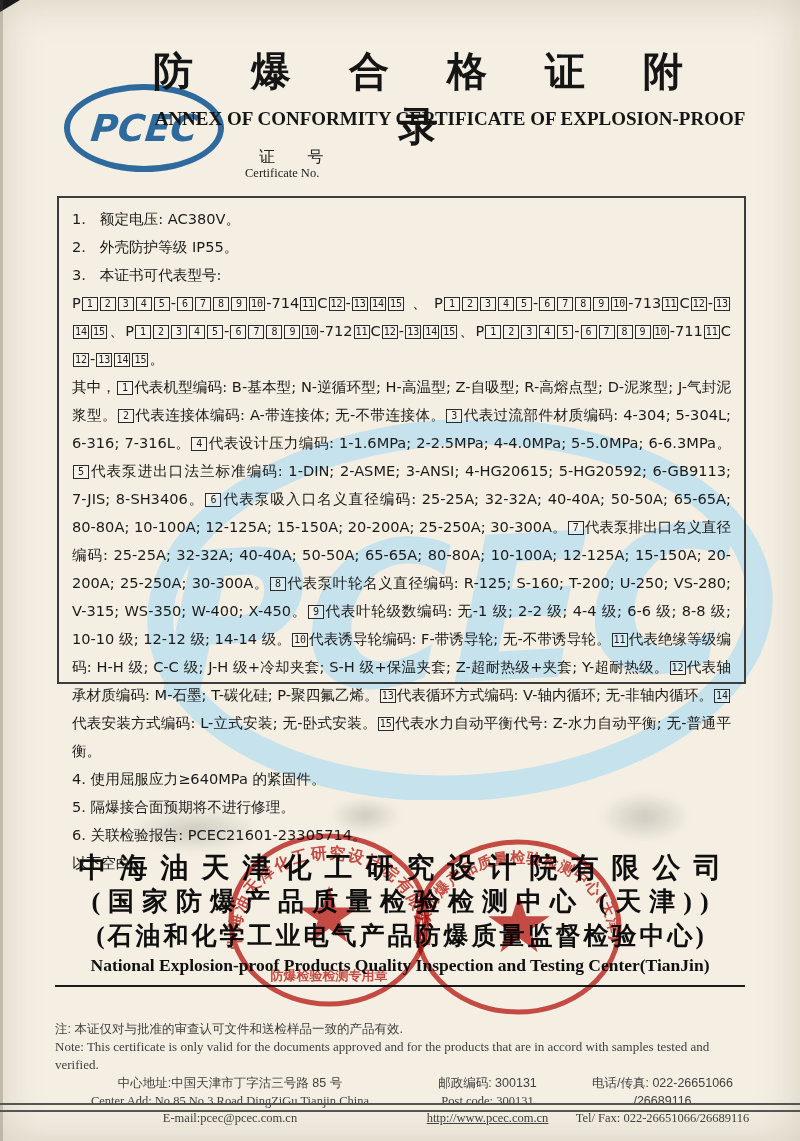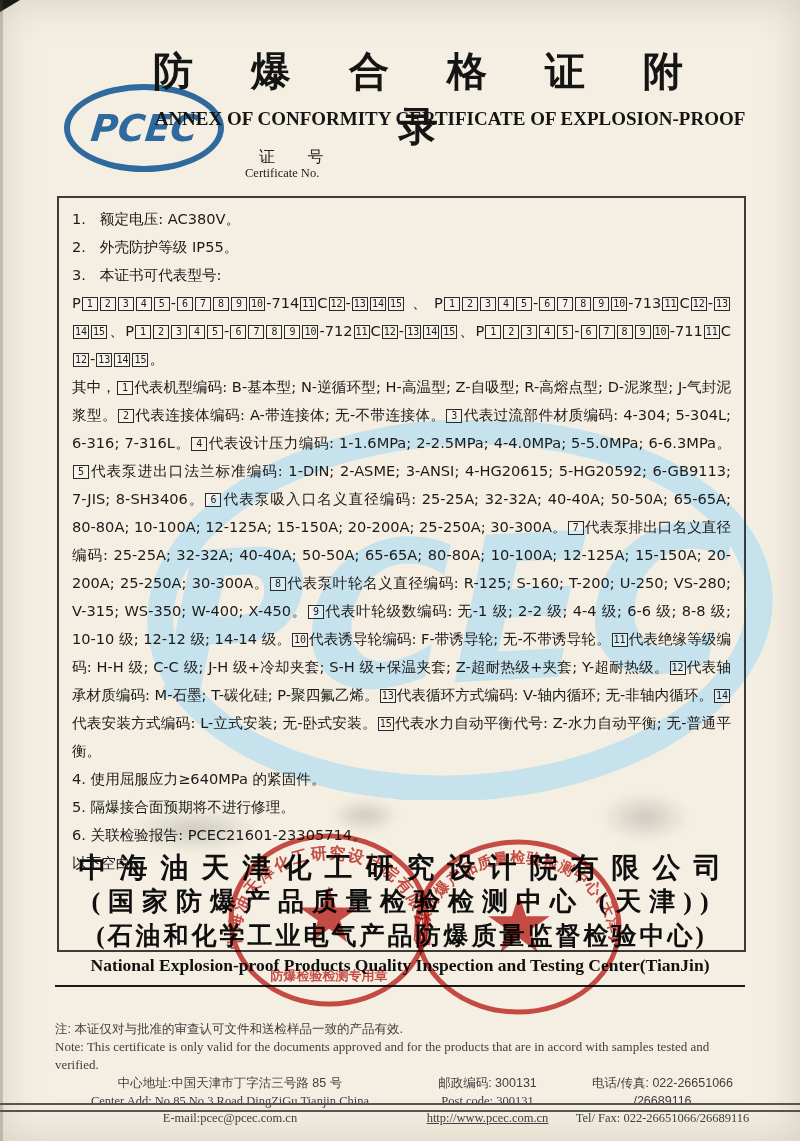--- a/index.html
+++ b/index.html
@@ -22,21 +22,21 @@
   .cert-line{position:absolute;left:245px;top:148px;display:flex;align-items:flex-start;}
   .cert-labels{display:flex;flex-direction:column;align-items:flex-start;margin-right:28px;}
   .cert-label-cn{font-size:16px;letter-spacing:14px;padding-left:14px;color:#222;line-height:18px;}
   .cert-label-en{font-family:"Liberation Serif",serif;font-size:12.5px;color:#222;line-height:14px;}
   .cert-no{font-family:"Liberation Serif",serif;font-size:26px;letter-spacing:2px;color:#111;margin-top:2px;}
 
   
   .watermark{position:absolute;left:140px;top:420px;width:640px;height:380px;z-index:0;opacity:.85;}
 
   
-  .bodybox{position:absolute;left:57px;top:196px;width:689px;height:756px;
+  .bodybox{position:absolute;left:57px;top:196px;width:689px;height:488px;
         border:2px solid #3c3c3c;box-sizing:border-box;padding:7px 13px 0 13px;z-index:1;background:transparent;}
   .bl{margin:0;font-size:14.6px;line-height:28px;text-align:justify;white-space:pre-wrap;
         color:#1b1b1b;font-family:"DejaVu Sans",sans-serif;}
   .bn{display:inline-block;border:1px solid #2a2a2a;font-size:10px;line-height:12px;min-width:12px;
         padding:0 1px;margin:0 1px;text-align:center;vertical-align:1px;
         font-family:"DejaVu Sans Mono",monospace;background:rgba(255,255,255,.35);}
 
   
   .smudge{position:absolute;border-radius:50%;filter:blur(3px);background:
         radial-gradient(closest-side,rgba(70,70,70,.22),rgba(70,70,70,0));}

